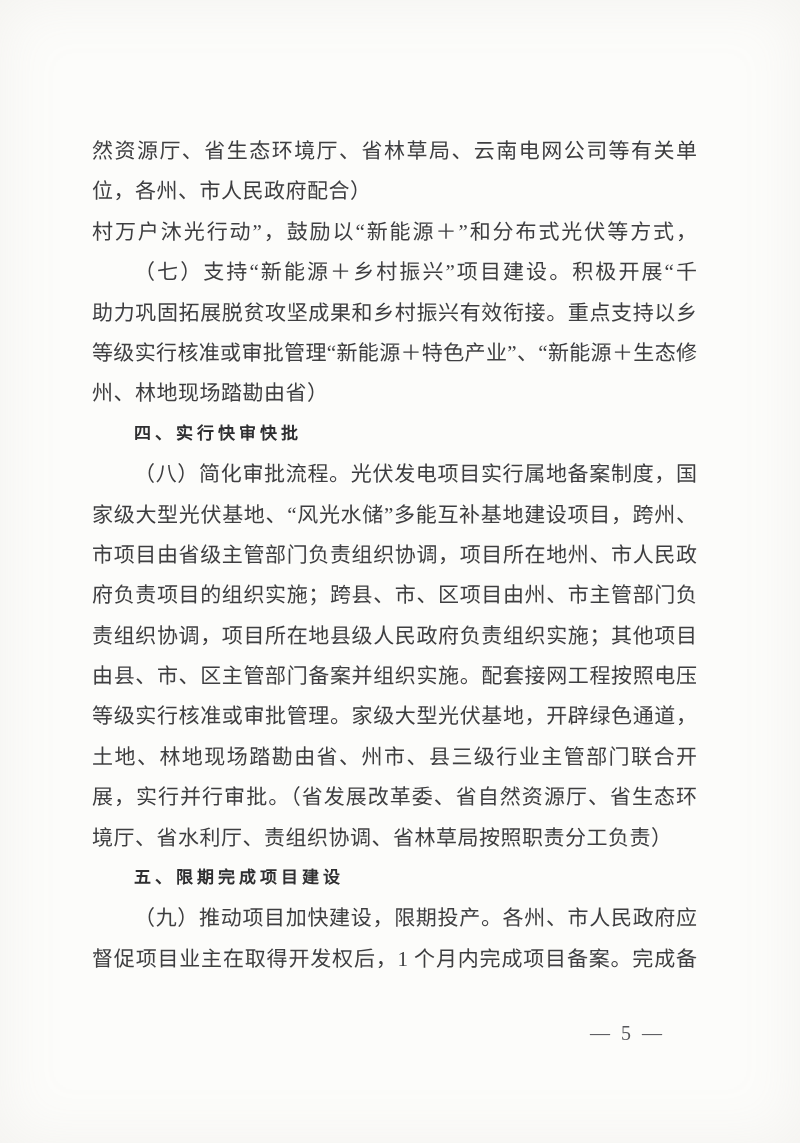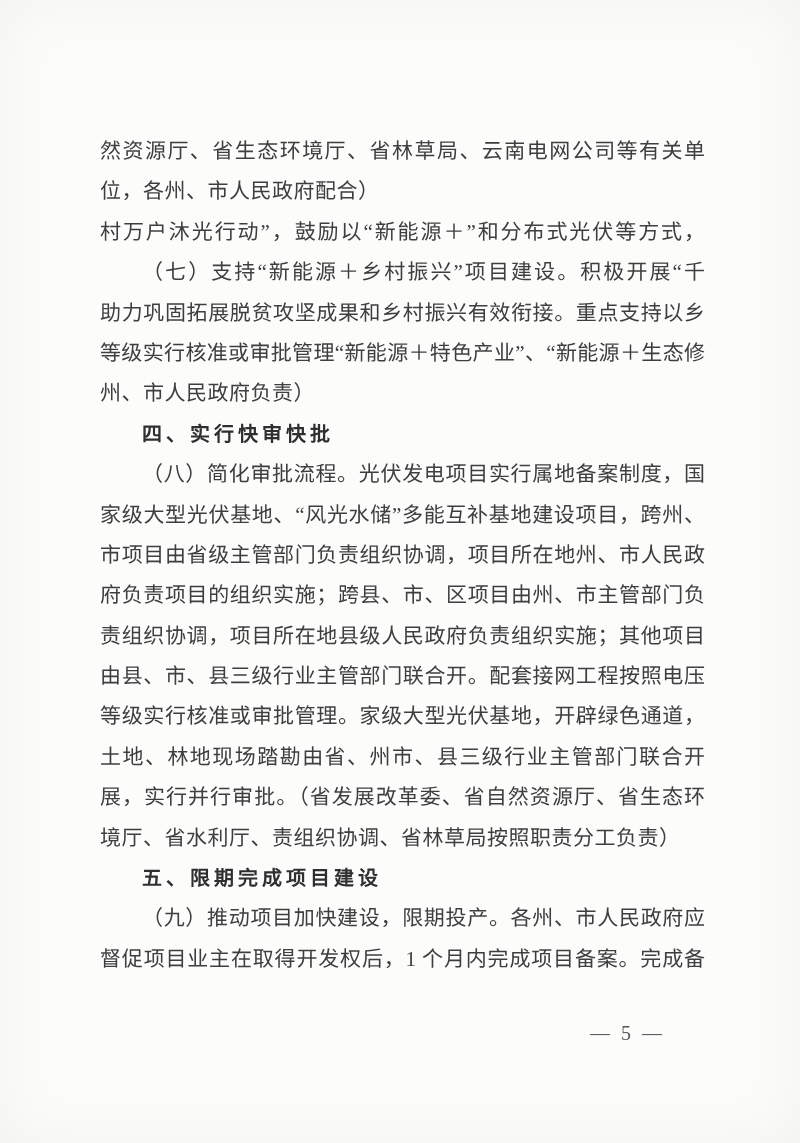--- a/index.html
+++ b/index.html
@@ -13,21 +13,21 @@
     height: 1143px;
     margin: 0 auto;
     background: #fcfcfa;
     box-shadow: inset 0 0 60px rgba(180,175,165,0.12);
     overflow: hidden;
     font-family: "Liberation Serif", "DejaVu Serif", serif;
     color: #3e3e40;
   }
   .text-block {
     position: absolute;
-    left: 100px;
+    left: 92px;
     top: 131px;
     width: 605px;
   }
   .para { margin: 0; padding: 0; }
   .line {
     height: 40.4px;
     line-height: 40.4px;
     font-size: 21px;
     letter-spacing: 0.5px;
     white-space: nowrap;
@@ -39,21 +39,21 @@
     text-align-last: justify;
     text-justify: inter-character;
     letter-spacing: 0;
   }
   .line.indent {
     text-indent: 42px;
   }
   .line.heading {
     font-family: "Liberation Sans", "DejaVu Sans", sans-serif;
     font-weight: 700;
-    font-size: 20px;
+    font-size: 17px;
     letter-spacing: 4px;
     color: #2f2f31;
     padding-left: 42px;
     text-indent: 0;
   }
   .page-num {
     position: absolute;
     top: 1020px;
     right: 135px;
     font-size: 20px;
@@ -72,34 +72,34 @@
     <div class="para">
       <div class="line justify">然资源厅、省生态环境厅、省林草局、云南电网公司等有关单</div>
       <div class="line">位，各州、市人民政府配合）</div>
     </div>
 
     <div class="para">
       <div class="line justify">村万户沐光行动”，鼓励以“新能源＋”和分布式光伏等方式，</div>
       <div class="line justify indent">（七）支持“新能源＋乡村振兴”项目建设。积极开展“千</div>
       <div class="line justify">助力巩固拓展脱贫攻坚成果和乡村振兴有效衔接。重点支持以乡</div>
       <div class="line justify">等级实行核准或审批管理“新能源＋特色产业”、“新能源＋生态修</div>
-      <div class="line">州、市人民政府负责）</div>
+      <div class="line">州、林地现场踏勘由省）</div>
     </div>
 
     <div class="para">
       <div class="line heading">四、实行快审快批</div>
     </div>
 
     <div class="para">
       <div class="line justify indent">（八）简化审批流程。光伏发电项目实行属地备案制度，国</div>
       <div class="line justify">家级大型光伏基地、“风光水储”多能互补基地建设项目，跨州、</div>
       <div class="line justify">市项目由省级主管部门负责组织协调，项目所在地州、市人民政</div>
       <div class="line justify">府负责项目的组织实施；跨县、市、区项目由州、市主管部门负</div>
       <div class="line justify">责组织协调，项目所在地县级人民政府负责组织实施；其他项目</div>
-      <div class="line justify">由县、市、县三级行业主管部门联合开。配套接网工程按照电压</div>
+      <div class="line justify">由县、市、区主管部门备案并组织实施。配套接网工程按照电压</div>
       <div class="line justify">等级实行核准或审批管理。家级大型光伏基地，开辟绿色通道，</div>
       <div class="line justify">土地、林地现场踏勘由省、州市、县三级行业主管部门联合开</div>
       <div class="line justify">展，实行并行审批。（省发展改革委、省自然资源厅、省生态环</div>
       <div class="line">境厅、省水利厅、责组织协调、省林草局按照职责分工负责）</div>
     </div>
 
     <div class="para">
       <div class="line heading">五、限期完成项目建设</div>
     </div>
 

